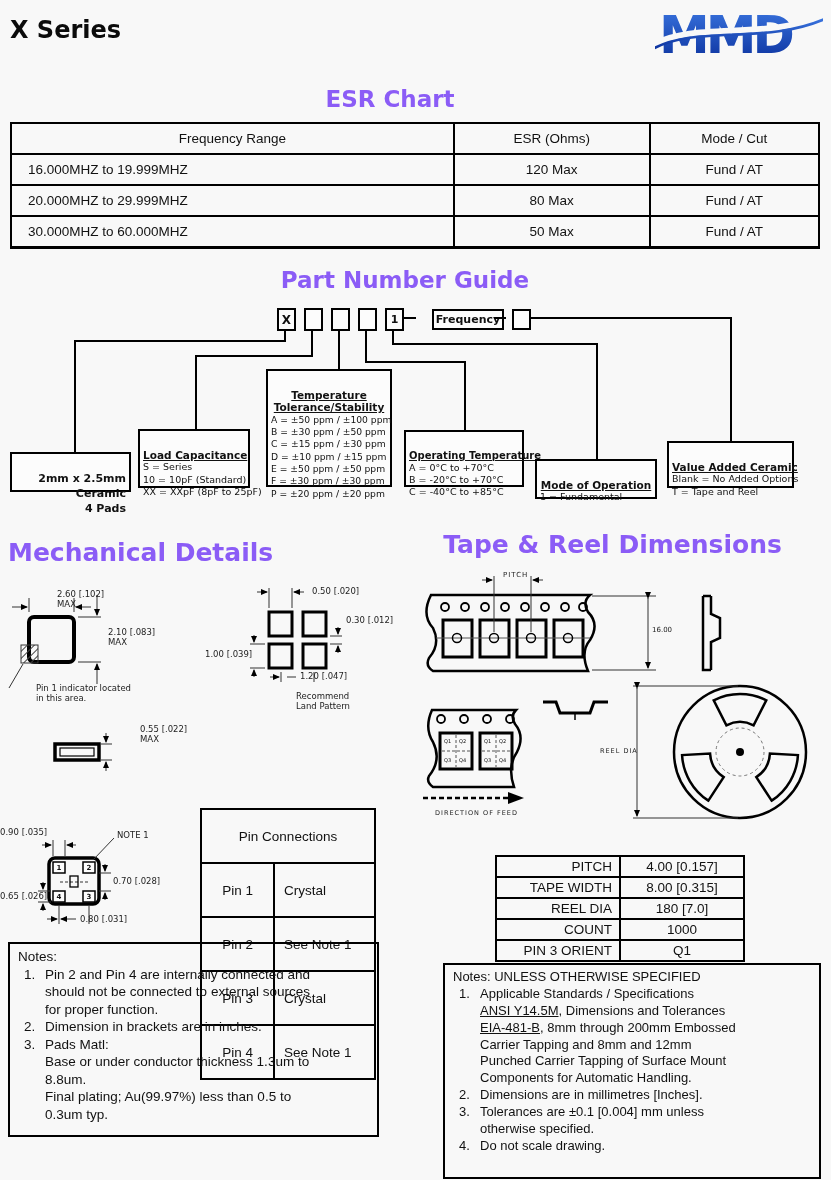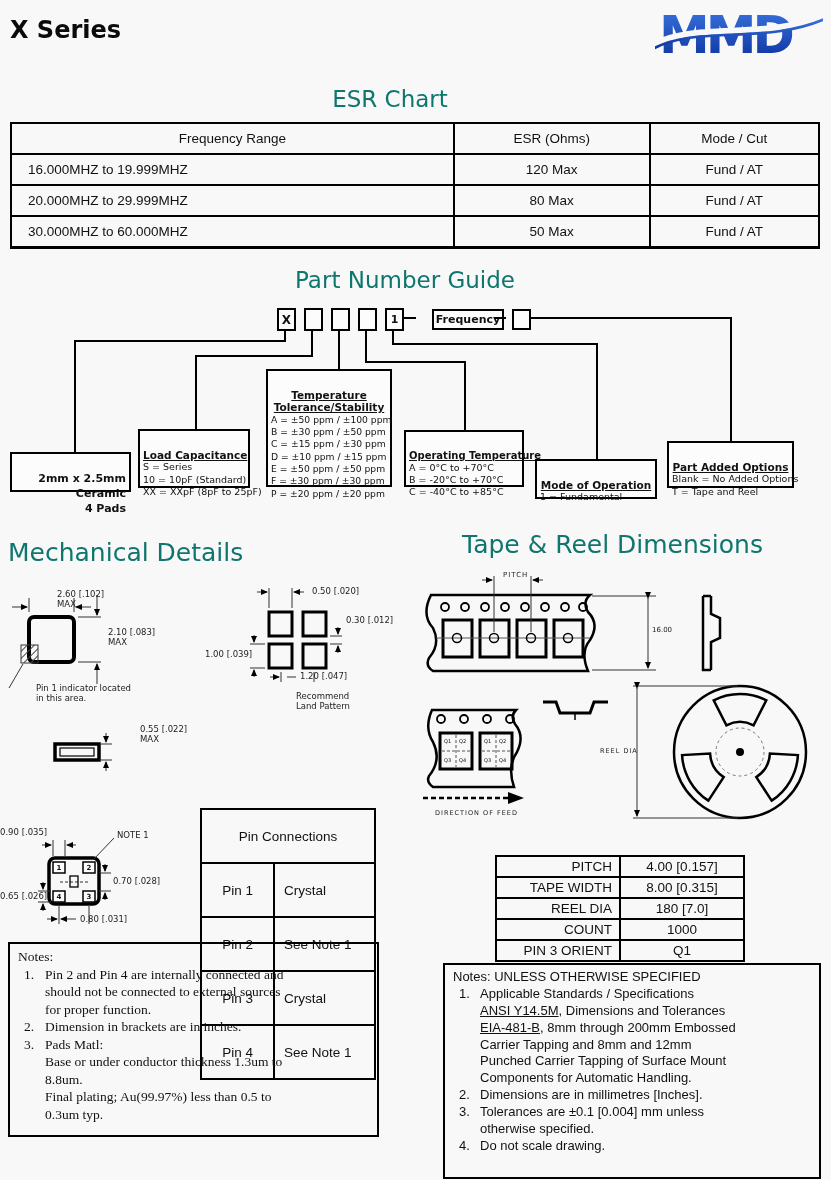--- a/index.html
+++ b/index.html
@@ -1,19 +1,19 @@
 <!DOCTYPE html>
 <html><head>
 <meta charset="utf-8">
 <style>
   html,body{margin:0;padding:0;background:#f8f8f8;}
   #page{position:relative;width:831px;height:1180px;background:#f8f8f8;overflow:hidden;
         font-family:"Liberation Sans",sans-serif;color:#111;}
   .abs{position:absolute;}
-  .heading{font-family:"DejaVu Sans",sans-serif;font-weight:normal;color:#0f766e;}
+  .heading{font-family:"DejaVu Sans",sans-serif;font-weight:bold;color:#8b5cf6;}
   
   table{border-collapse:collapse;background:transparent;}
   .esr{width:810px;}
   .esr th,.esr td{border:2px solid #000;font-weight:normal;font-size:13.5px;height:29px;text-align:center;padding:0;}
   .esr tbody td.al{text-align:left;padding-left:16px;}
   .esr tbody tr:last-child td{border-bottom:3px solid #000;}
   
   .pn-box{position:absolute;width:15px;height:19px;border:2px solid #000;background:#fcfcfc;
           display:flex;align-items:center;justify-content:center;font-weight:bold;font-size:12px;font-family:"DejaVu Sans",sans-serif;}
   .pn-dash{position:absolute;height:2px;background:#000;}
@@ -157,21 +157,21 @@
   </div>
 
   <div class="desc-box" style="left:535px;top:459px;width:122px;height:28px;">
     <div class="desc-title">Mode of Operation</div>
     <div id="mo-opts">
         <div class="desc-opt">1 = Fundamental</div>
       </div>
   </div>
 
   <div class="desc-box" style="left:667px;top:441px;width:127px;height:47px;">
-    <div class="desc-title" style="font-size:10.5px;">Part Added Options</div>
+    <div class="desc-title" style="font-size:10.5px;">Value Added Ceramic</div>
     <div id="va-opts">
         <div class="desc-opt">Blank = No Added Options</div>
         <div class="desc-opt">T = Tape and Reel</div>
       </div>
   </div>
 
   <div class="abs heading" style="left:8px;top:530px;font-size:25px;margin-top:8px;">Mechanical Details</div>
   <div class="abs heading" style="left:405px;top:530px;width:415px;text-align:center;font-size:25px;">Tape &amp; Reel Dimensions</div>
 
   <svg class="abs" style="left:0;top:565px;" width="420" height="375" viewBox="0 565 420 375">
@@ -426,21 +426,21 @@
           <td>COUNT</td>
           <td>1000</td>
         </tr>
         <tr>
           <td>PIN 3 ORIENT</td>
           <td>Q1</td>
         </tr>
       </tbody>
   </table>
 
-  <div class="notes" style="left:8px;top:942px;width:371px;height:195px;font-family:Liberation Serif, serif;">
+  <div class="notes" style="left:8px;top:942px;width:371px;height:195px;">
     <div class="note-title">Notes:</div>
     <div id="notes-left-items">
         <div class="note-item">
           <span class="note-num">1.</span>
           <div class="note-body">
             <div class="note-line"><span>Pin 2 and Pin 4 are internally connected and</span></div>
             <div class="note-line"><span>should not be connected to external sources</span></div>
             <div class="note-line"><span>for proper function.</span></div>
           </div>
         </div>

